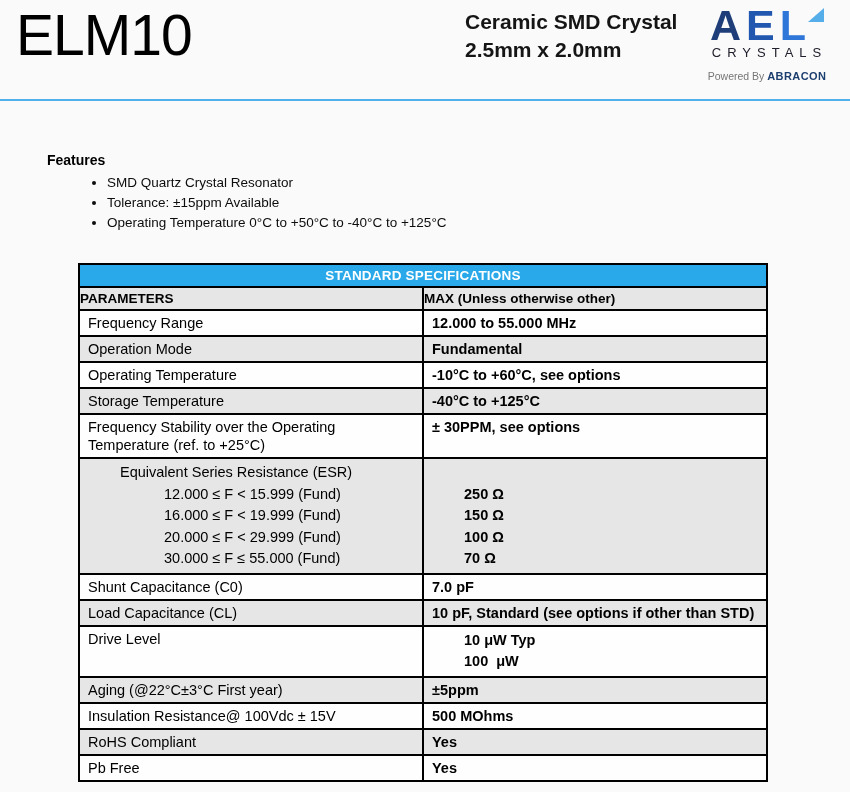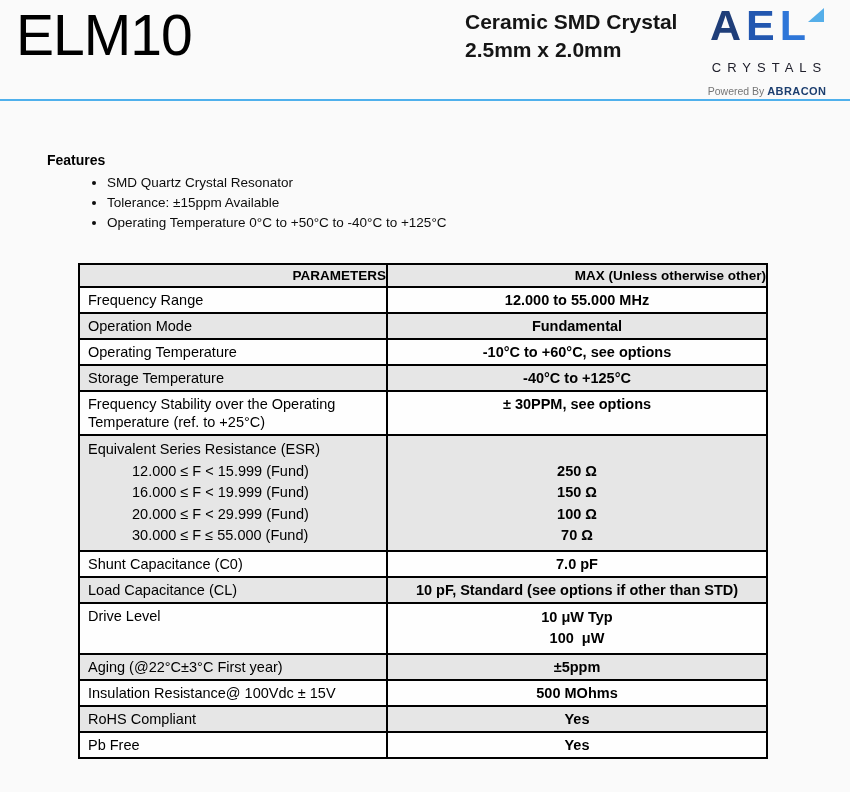--- a/index.html
+++ b/index.html
@@ -34,21 +34,21 @@
   .logo-a { color: #1f3e79; }
   .logo-e { color: #2257b0; }
   .logo-l { color: #2e76d8; }
   .logo-tri {
     width: 16px; height: 14px; margin-top: 2px; margin-left: -3px;
     background: #55aee9;
     clip-path: polygon(0 100%, 100% 0, 100% 100%);
   }
   .logo-sub {
     font-size: 13px; letter-spacing: 6px; color: #20202c;
-    margin-top: 16px; padding-left: 5px; font-weight: 400; text-align: center;
+    margin-top: 1px; padding-left: 5px; font-weight: 400; text-align: center;
   }
   .powered { margin-top: 10px; font-size: 10.5px; color: #767676; }
   .powered .abracon { font-weight: 700; color: #1c3e6f; font-size: 11px; letter-spacing: 0.4px; }
 
   .hdr-rule { position: absolute; left: 0; top: 99px; width: 850px; height: 2px; background: #4fb0ec; }
 
   
   .features { margin: 52px 0 0 47px; }
   .features h3 { font-size: 14px; font-weight: 700; color: #000; }
   .features ul { margin: 5px 0 0 0; padding-left: 60px; }
@@ -63,33 +63,33 @@
     table-layout: fixed;
   }
   table.spec th, table.spec td { border: 2px solid #000; }
   .t-title {
     background: #29a9ea; color: #fff;
     font-size: 13.5px; font-weight: 700; text-align: center;
     padding: 3px 0; letter-spacing: 0.2px;
   }
   .col-h {
     background: #e6e6e6;
-    font-size: 13.5px; font-weight: 700; text-align: right;
+    font-size: 13.5px; font-weight: 700; text-align: left;
     padding: 3px 0; color: #000;
   }
   .col-param { width: 308px; }
   tbody td {
     font-size: 14.5px; line-height: 18px;
     padding: 3px 8px; vertical-align: top;
   }
   tbody td.param { font-weight: 400; color: #000; }
-  tbody td.value { font-weight: 700; color: #000; text-align: center; }
+  tbody td.value { font-weight: 700; color: #000; }
   tbody tr:nth-child(odd)  { background: #fefefe; }
   tbody tr:nth-child(even) { background: #e6e6e6; }
-  .cell-line { line-height: 21.5px; white-space: pre-wrap; }
+  .cell-line { line-height: 21.5px; white-space: pre-wrap; margin-left: 32px; }
   .cell-line.sub { padding-left: 44px; }
 </style>
 </head>
 <body>
 
 <div class="hdr">
   <div class="product-name">ELM10</div>
 
   <div class="subtitle">
     <div>Ceramic SMD Crystal</div>
@@ -117,20 +117,23 @@
   <h3>Features</h3>
   <ul>
       <li>SMD Quartz Crystal Resonator</li>
       <li>Tolerance: ±15ppm Available</li>
       <li>Operating Temperature 0°C to +50°C to -40°C to +125°C</li>
     </ul>
 </section>
 
 <table class="spec">
   <thead>
+    <tr>
+      <th class="t-title" colspan="2">STANDARD SPECIFICATIONS</th>
+    </tr>
     <tr>
       <th class="col-h col-param">PARAMETERS</th>
       <th class="col-h">MAX (Unless otherwise other)</th>
     </tr>
   </thead>
   <tbody>
       <tr>
         <td class="param">Frequency Range</td>
         <td class="value">12.000 to 55.000 MHz</td>
       </tr>

